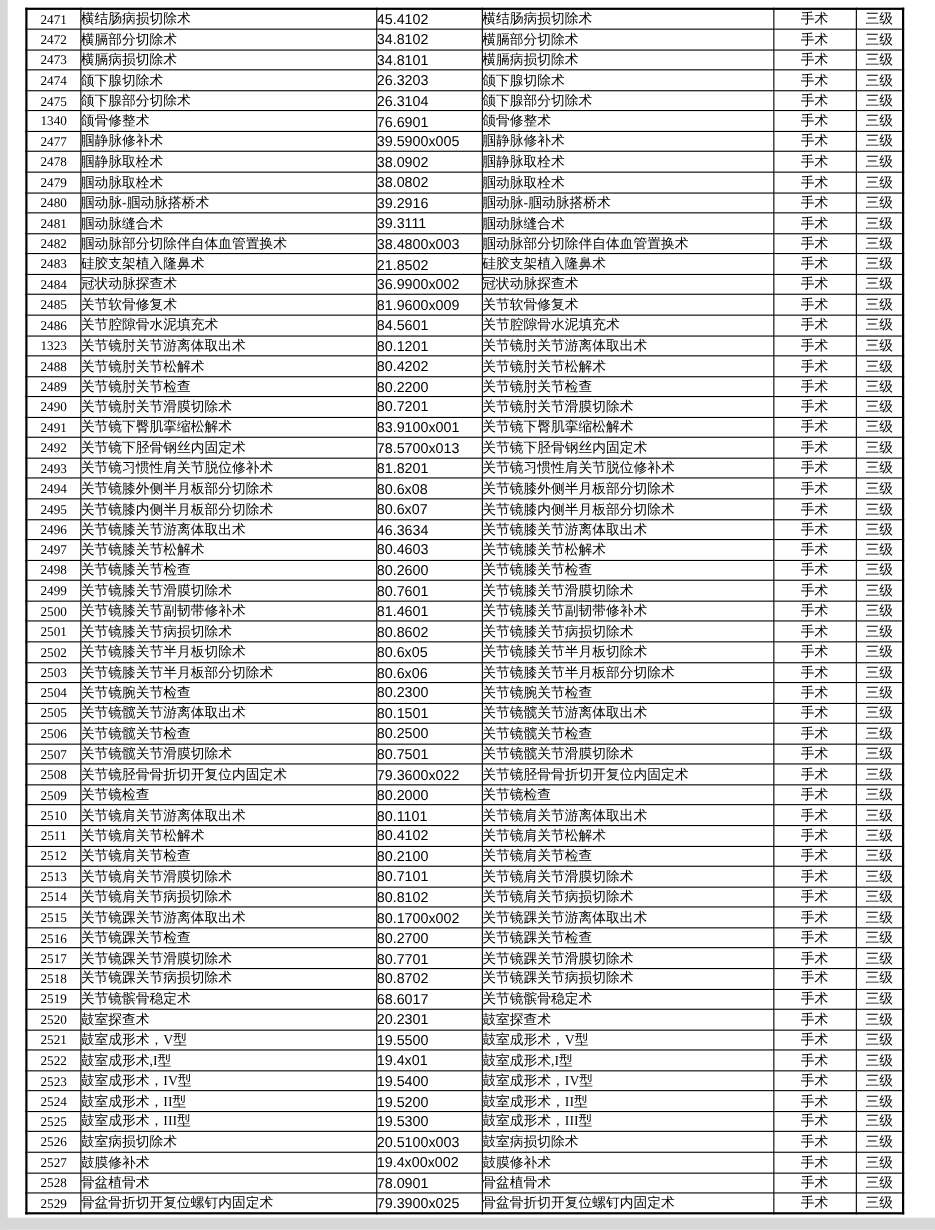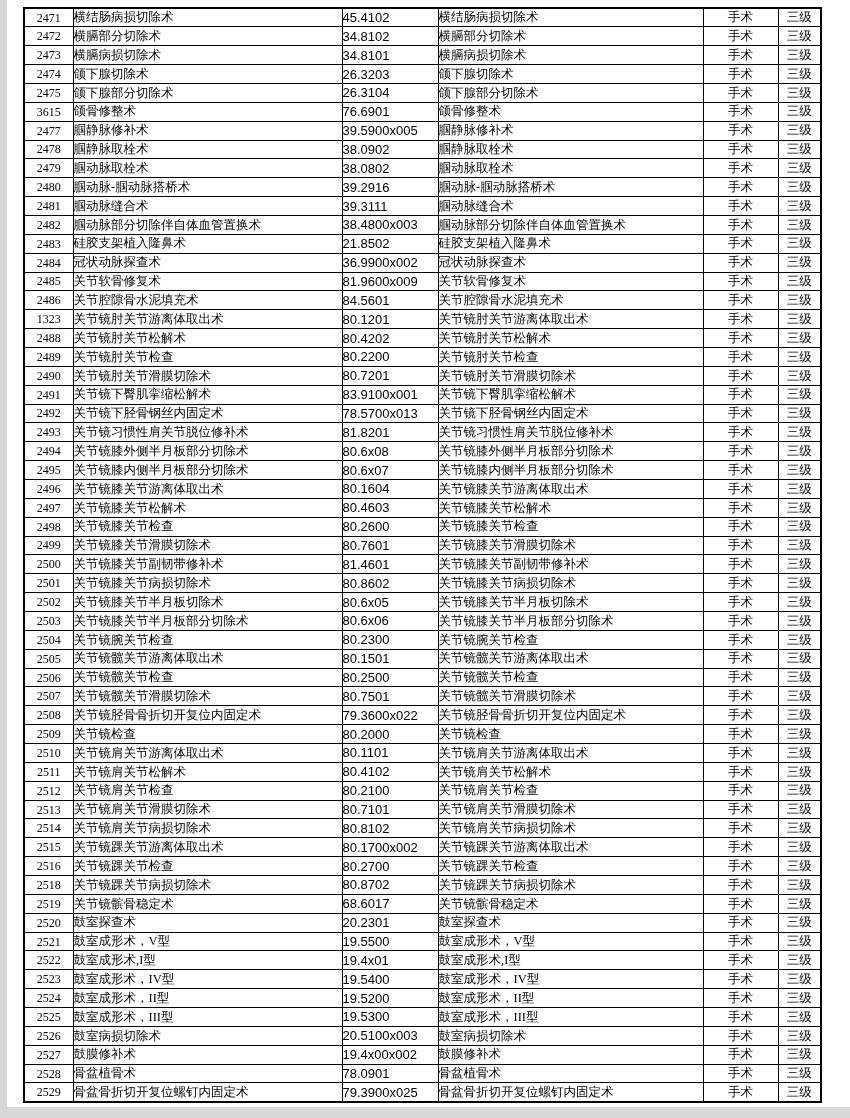--- a/index.html
+++ b/index.html
@@ -118,21 +118,21 @@
         </tr>
         <tr>
           <td class="c-no">2475</td>
           <td class="c-name">颌下腺部分切除术</td>
           <td class="c-code">26.3104</td>
           <td class="c-name2">颌下腺部分切除术</td>
           <td class="c-cat">手术</td>
           <td class="c-level">三级</td>
         </tr>
         <tr>
-          <td class="c-no">3615</td>
+          <td class="c-no">1340</td>
           <td class="c-name">颌骨修整术</td>
           <td class="c-code">76.6901</td>
           <td class="c-name2">颌骨修整术</td>
           <td class="c-cat">手术</td>
           <td class="c-level">三级</td>
         </tr>
         <tr>
           <td class="c-no">2477</td>
           <td class="c-name">腘静脉修补术</td>
           <td class="c-code">39.5900x005</td>
@@ -280,21 +280,21 @@
           <td class="c-no">2495</td>
           <td class="c-name">关节镜膝内侧半月板部分切除术</td>
           <td class="c-code">80.6x07</td>
           <td class="c-name2">关节镜膝内侧半月板部分切除术</td>
           <td class="c-cat">手术</td>
           <td class="c-level">三级</td>
         </tr>
         <tr>
           <td class="c-no">2496</td>
           <td class="c-name">关节镜膝关节游离体取出术</td>
-          <td class="c-code">80.1604</td>
+          <td class="c-code">46.3634</td>
           <td class="c-name2">关节镜膝关节游离体取出术</td>
           <td class="c-cat">手术</td>
           <td class="c-level">三级</td>
         </tr>
         <tr>
           <td class="c-no">2497</td>
           <td class="c-name">关节镜膝关节松解术</td>
           <td class="c-code">80.4603</td>
           <td class="c-name2">关节镜膝关节松解术</td>
           <td class="c-cat">手术</td>
@@ -442,20 +442,28 @@
           <td class="c-code">80.1700x002</td>
           <td class="c-name2">关节镜踝关节游离体取出术</td>
           <td class="c-cat">手术</td>
           <td class="c-level">三级</td>
         </tr>
         <tr>
           <td class="c-no">2516</td>
           <td class="c-name">关节镜踝关节检查</td>
           <td class="c-code">80.2700</td>
           <td class="c-name2">关节镜踝关节检查</td>
+          <td class="c-cat">手术</td>
+          <td class="c-level">三级</td>
+        </tr>
+        <tr>
+          <td class="c-no">2517</td>
+          <td class="c-name">关节镜踝关节滑膜切除术</td>
+          <td class="c-code">80.7701</td>
+          <td class="c-name2">关节镜踝关节滑膜切除术</td>
           <td class="c-cat">手术</td>
           <td class="c-level">三级</td>
         </tr>
         <tr>
           <td class="c-no">2518</td>
           <td class="c-name">关节镜踝关节病损切除术</td>
           <td class="c-code">80.8702</td>
           <td class="c-name2">关节镜踝关节病损切除术</td>
           <td class="c-cat">手术</td>
           <td class="c-level">三级</td>

